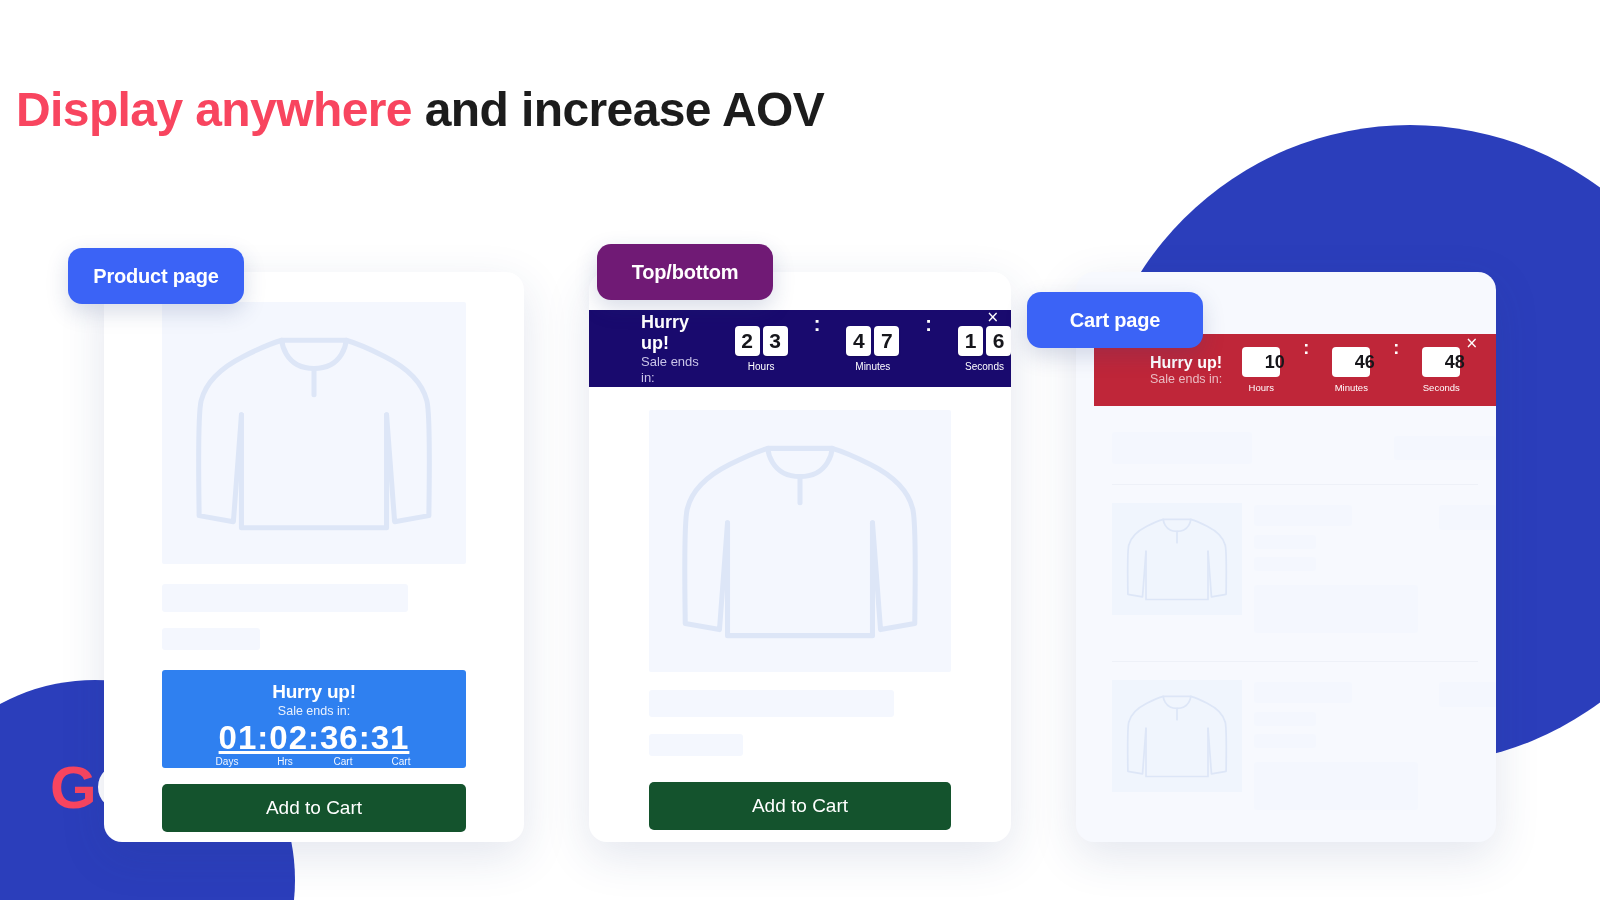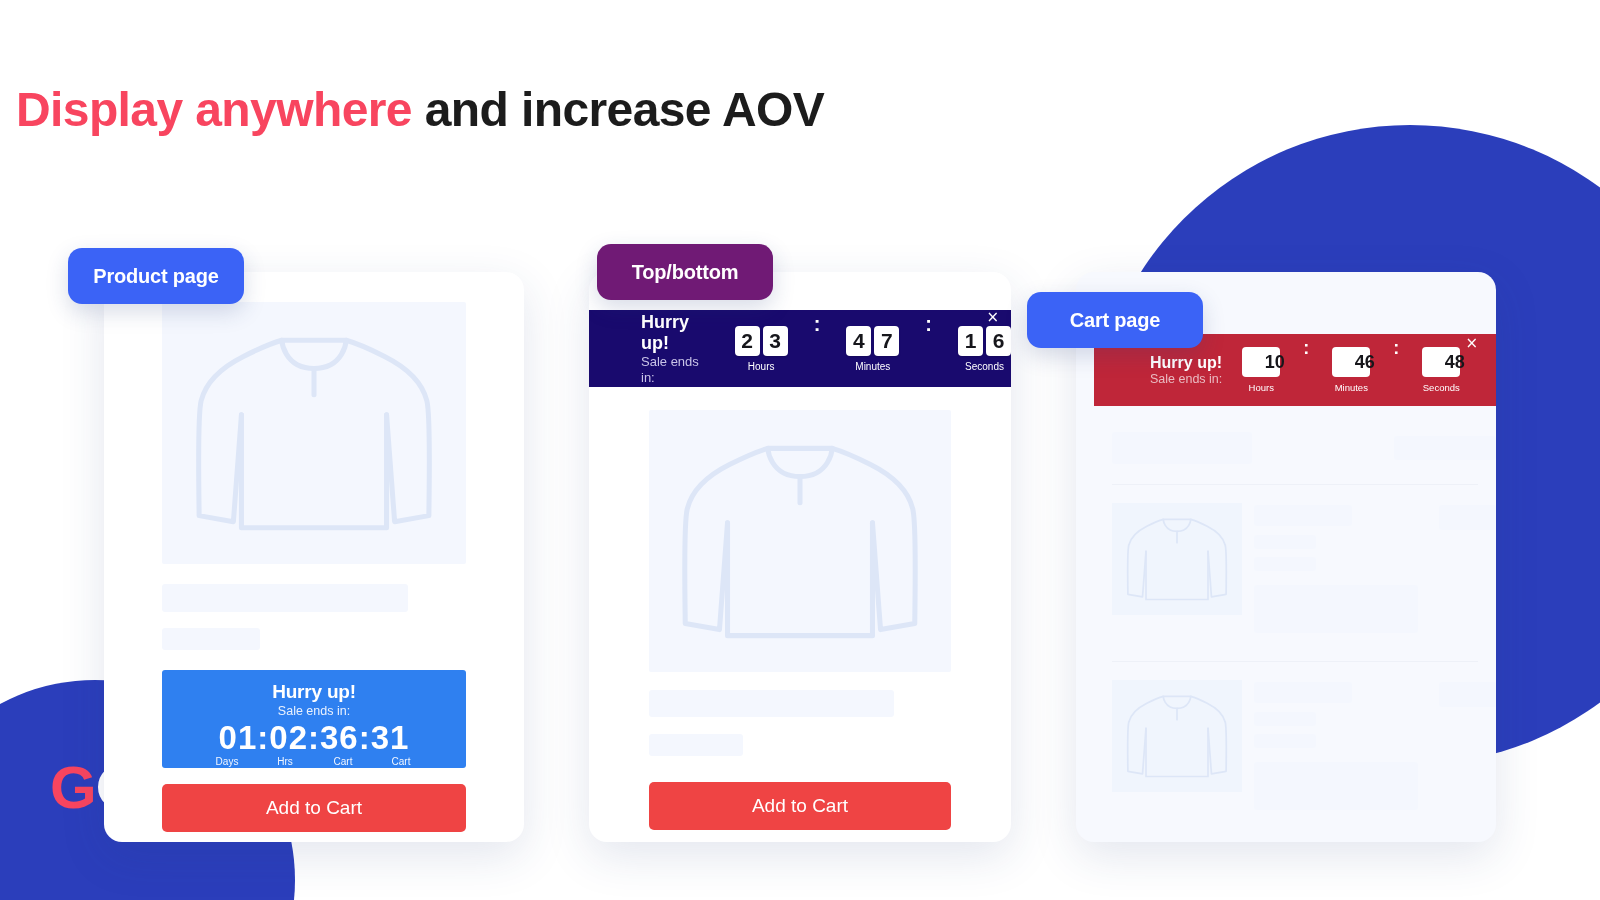--- a/index.html
+++ b/index.html
@@ -112,30 +112,30 @@
     width: 304px; height: 98px;
     background: #2f80f0;
     border-radius: 3px;
     color: #ffffff;
     text-align: center;
     padding-top: 11px;
   }
   .timer-blue .t-title { font-size: 19px; font-weight: 800; letter-spacing: -0.2px; }
   .timer-blue .t-sub   { font-size: 12.5px; font-weight: 400; margin-top: 1px; color: #eaf1fe; }
   .timer-blue .t-digits {
-    font-size: 33px; font-weight: 800; letter-spacing: 1px; margin-top: 3px; line-height: 34px;
+    font-size: 33px; font-weight: 800; letter-spacing: 1px; margin-top: 3px; line-height: 34px; text-decoration: underline;
   }
   .timer-blue .t-labels {
     display: flex; justify-content: center; gap: 24px;
     font-size: 10px; margin-top: 1px; color: #f0f5ff;
   }
   .timer-blue .t-labels span { width: 34px; }
   .btn-cart {
     position: absolute;
-    background: #ef4444;
+    background: #14532d;
     border-radius: 5px;
     color: #ffffff;
     display: flex; align-items: center; justify-content: center;
     font-size: 19px;
     cursor: pointer;
   }
   #card1 .btn-cart { left: 58px; top: 512px; width: 304px; height: 48px; }
 
   
   #card2 { left: 589px; top: 272px; width: 422px; height: 570px; }

